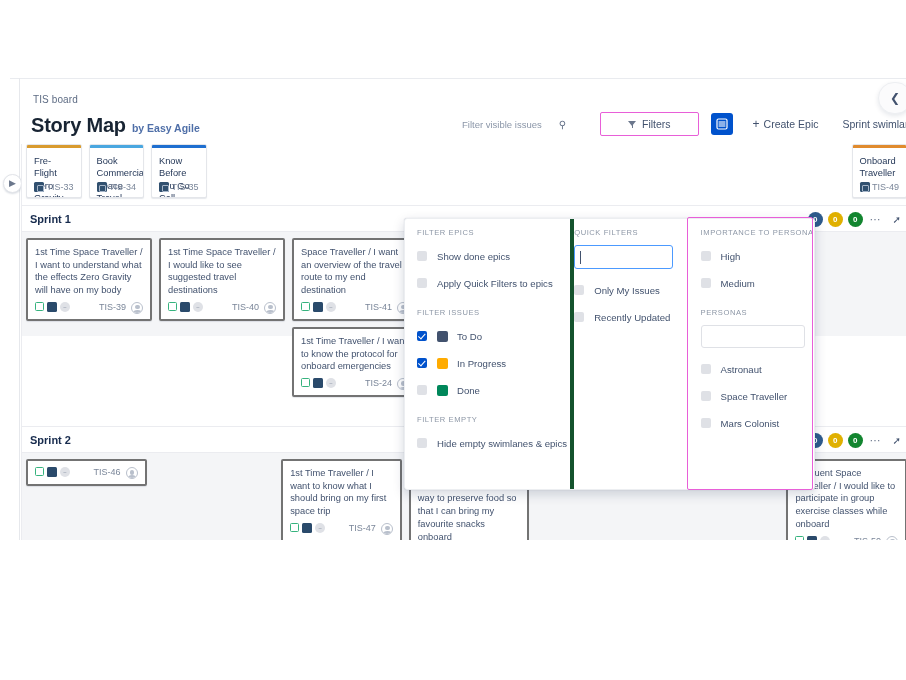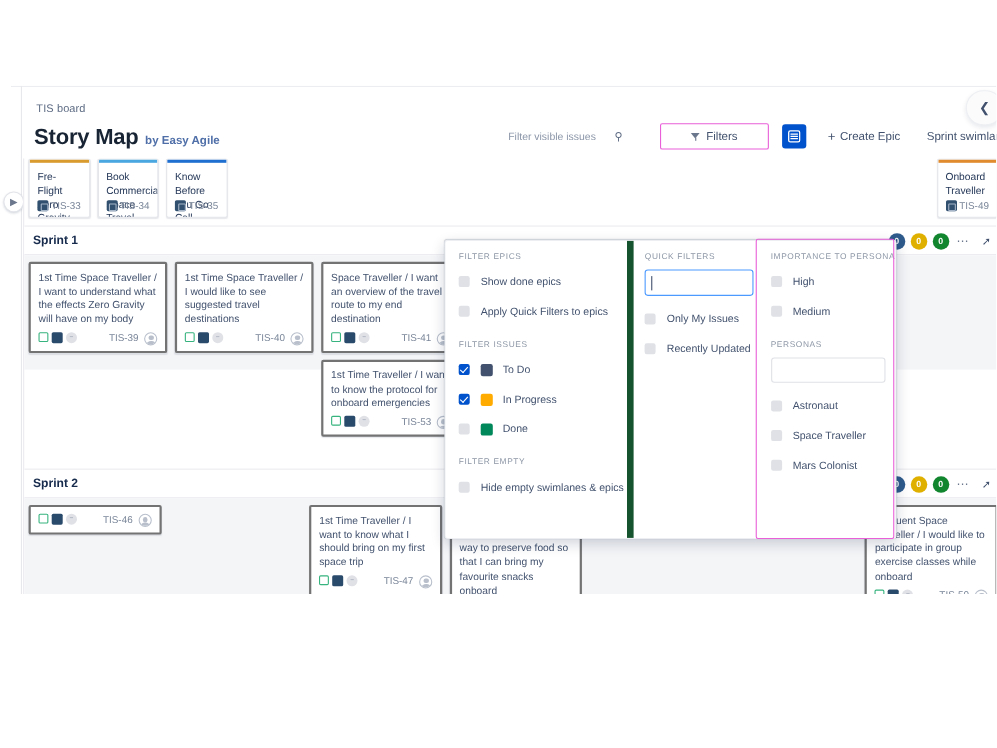--- a/index.html
+++ b/index.html
@@ -231,21 +231,21 @@
     width: 411px; height: 272px;
     background: #ffffff;
     border: 1px solid #eceef1;
     border-radius: 3px;
     box-shadow: 0 4px 12px rgba(9,30,66,.18), 0 0 1px rgba(9,30,66,.22);
     display: flex;
     z-index: 40;
   }
   .dd-col { padding: 9px 0 0 0; position: relative; }
   .dd-col.c1 { width: 166px; padding-left: 12px; }
-  .dd-col.c2 { width: 117px; padding-left: 10px; border-left: 6px solid #14532d; }
+  .dd-col.c2 { width: 117px; border-left: 4px solid #14532d; }
   .dd-col.c3 { width: 128px; padding-left: 14px; }
   .dd-head {
     font-size: 7.6px; color: #8d97a6; letter-spacing: .55px;
     text-transform: uppercase; margin-bottom: 8px; font-weight: 400;
   }
   .dd-row { display: flex; align-items: center; height: 22px; margin-bottom: 5px; }
   .cb {
     width: 10px; height: 10px; border-radius: 2px; background: #dfe1e6;
     flex: none;
   }
@@ -418,21 +418,21 @@
               <span class="story-key">TIS-41</span>
               <span class="avatar"></span>
             </div>
           </div>
           <div class="story-card">
             <div class="story-text">1st Time Traveller / I want to know the protocol for onboard emergencies</div>
             <div class="story-foot">
               <span class="ic-story"></span>
               <span class="ic-status"></span>
               <span class="ic-prio">−</span>
-              <span class="story-key">TIS-53</span>
+              <span class="story-key">TIS-24</span>
               <span class="avatar"></span>
             </div>
           </div>
         </div>
       </div>
 
       <div class="swim-head" style="top:282px">
         <span class="swim-name">Sprint 2</span>
         <div class="swim-right">
           <span class="badge blue">0</span>

